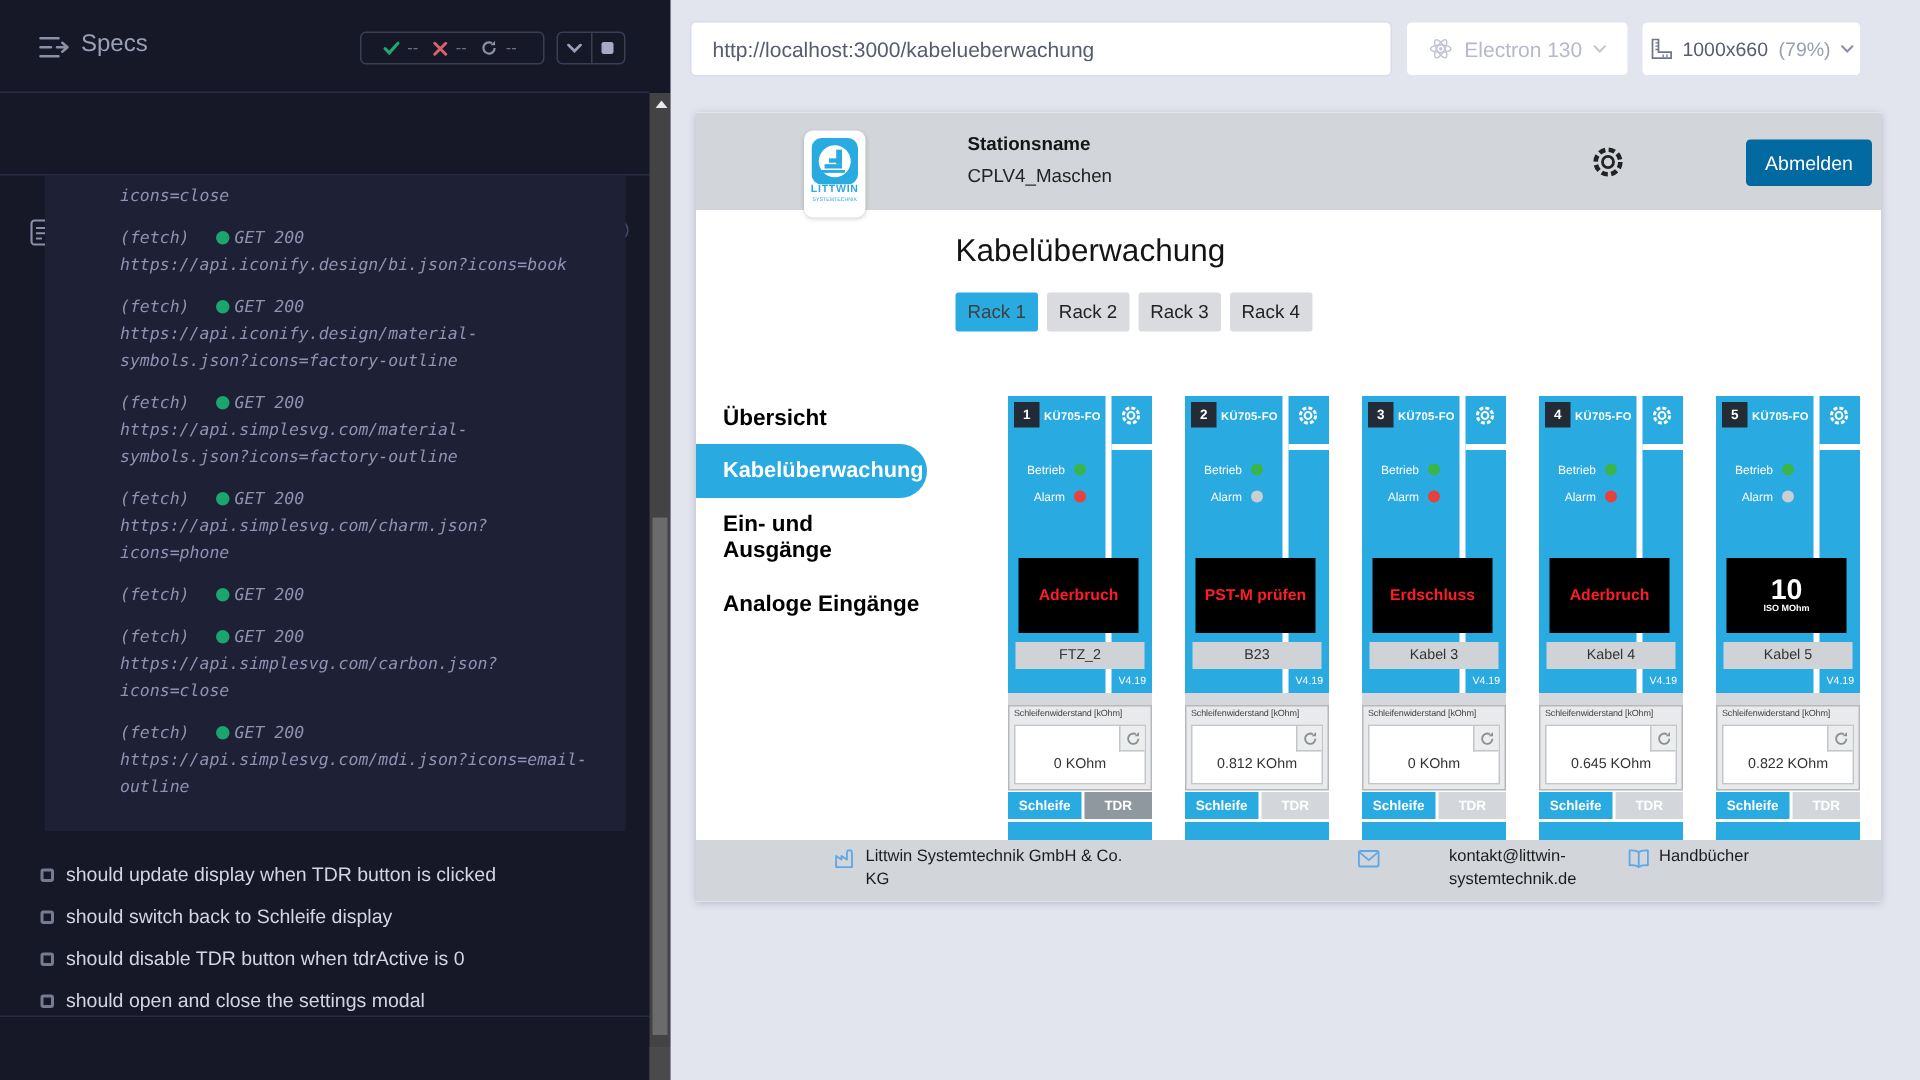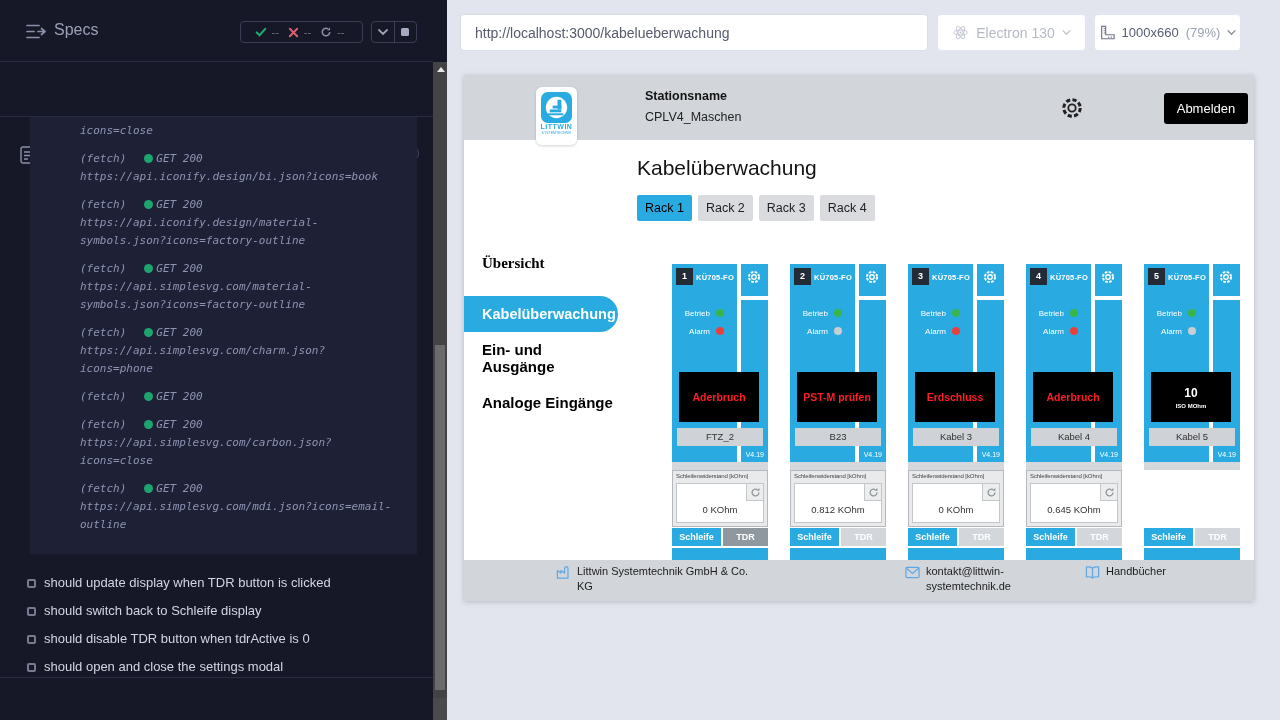--- a/index.html
+++ b/index.html
@@ -76,60 +76,60 @@
          overflow:hidden; box-shadow:0 1px 5px rgba(50,60,90,.25); }
   .app-header { position:absolute; left:0; top:0; width:790px; height:65px; background:#d2d5da; }
   .logo-card { position:absolute; left:72px; top:12px; width:41px; height:58px; background:#fff;
                border-radius:6px; box-shadow:0 1px 3px rgba(0,0,0,.18); text-align:center; z-index:5; }
   .logo-glyph { width:31px; height:31px; margin-top:5px; }
   .logo-name { font-size:7px; font-weight:bold; color:#29abe2; letter-spacing:.5px; line-height:8px; }
   .logo-sub { font-size:3.5px; color:#29abe2; line-height:5px; }
   .station-label { position:absolute; left:181px; top:14px; font-size:12.5px; font-weight:bold; color:#141414; }
   .station-name { position:absolute; left:181px; top:35px; font-size:12.5px; color:#232323; }
   .app-gear { position:absolute; left:595px; top:20px; width:26px; height:26px; color:#222; cursor:pointer; }
-  .logout-btn { position:absolute; left:700px; top:18px; width:84px; height:31px; background:#000000;
+  .logout-btn { position:absolute; left:700px; top:18px; width:84px; height:31px; background:#0369a1;
                 border:none; border-radius:3px; color:#fff; font-size:13px;
                 font-family:"Liberation Sans", sans-serif; cursor:pointer; }
 
   .sidebar { position:absolute; left:0; top:65px; width:154px; height:420px; background:#fff; }
   .side-item { position:absolute; left:0; width:154px; display:flex; align-items:center;
                font-size:15px; font-weight:bold; color:#000; cursor:pointer; }
   .side-item .side-lbl { margin-left:18px; }
-  .side-0 { top:108px; height:30px;font-family:Liberation Serif, serif; }
+  .side-0 { top:123px; height:30px; }
   .side-1 { top:156px; height:36px; }
   .side-2 { top:203px; height:30px; }
   .side-3 { top:247px; height:30px; }
   .side-item.active { background:#29abe2; color:#fff; border-radius:0 18px 18px 0; font-size:14.5px; }
 
   .main-title { position:absolute; left:173px; top:81px; font-size:21px; color:#141414; }
   .tabs { position:absolute; left:173px; top:120px; display:flex; gap:6px; }
   .tab { height:26px; padding:0 8px; display:flex; align-items:center; font-size:12.5px;
          background:#d9dbde; color:#222; border-radius:2px; cursor:pointer; }
-  .tab.active { background:#29abe2; color:#000000;text-align:right; }
+  .tab.active { background:#29abe2; color:#404040;text-align:right; }
 
   .cards { position:absolute; left:208px; top:189px; display:flex; gap:22px; }
   .card { position:relative; width:96px; height:296px; background:#fff; }
   .mod { position:absolute; left:0; top:0; width:96px; height:198px; background:#29abe2; overflow:hidden; }
   .mod-vdiv { position:absolute; left:65px; top:0; width:4px; height:198px; background:#fff; }
   .mod-hline { position:absolute; left:69px; top:32px; width:27px; height:4px; background:#fff; }
   .num-box { position:absolute; left:4px; top:4px; width:17px; height:17px; background:#232b36;
              color:#fff; font-size:9px; font-weight:bold; text-align:center; line-height:17px; }
   .model { position:absolute; left:22px; top:9px; width:42px; text-align:center; color:#fff;
            font-size:7.5px; font-weight:bold; letter-spacing:.2px; }
   .card-gear { position:absolute; left:74px; top:5px; width:16px; height:16px; color:#fff; cursor:pointer; }
   .led-row { position:absolute; left:0; width:65px; height:10px; }
   .led-row .led-lbl { position:absolute; left:0; top:0; width:38px; text-align:right;
                       color:#fff; font-size:8px; }
   .led { position:absolute; left:44px; top:0; width:8px; height:8px; border-radius:50%; }
   .row-betrieb { top:45px; } .row-alarm { top:63px; }
   .led-green { background:#39b54a; } .led-red { background:#e8413c; } .led-off { background:#c9ced3; }
   .disp { position:absolute; left:7px; top:108px; width:80px; height:50px; background:#000; z-index:2;
           display:flex; flex-direction:column; align-items:center; justify-content:center; }
   .disp-alarm { color:#ff1d25; font-size:10.5px; font-weight:bold; }
-  .disp-val { color:#fff; font-size:12px; font-weight:bold; line-height:15px; }
+  .disp-val { color:#fff; font-size:19px; font-weight:bold; line-height:15px; }
   .disp-unit { color:#fff; font-size:6px; font-weight:bold; margin-top:2px; }
   .cable-bar { position:absolute; left:5px; top:164px; width:86px; height:18px; background:#cfd2d6;
                z-index:2; color:#333; font-size:9.5px; text-align:center; line-height:18px; }
   .version { position:absolute; right:4px; top:187px; color:#fff; font-size:7px; }
   .mod-gap { position:absolute; left:0; top:198px; width:96px; height:8px; background:#d4d7db; }
   .panel { position:absolute; left:0; top:206px; width:96px; height:57px; background:#e9eaec;
            border:1px solid #b5b9be; }
   .panel-lbl { position:absolute; left:3px; top:2px; font-size:6px; color:#444; letter-spacing:-.1px; }
   .val-box { position:absolute; left:3px; top:12px; width:88px; height:40px; background:#fff;
              border:1px solid #c3c6ca; }
@@ -147,21 +147,21 @@
   .btn-tdr.tdr-off { background:#d3d7db; }
   .blue-bar { position:absolute; left:0; top:284px; width:96px; height:12px; background:#29abe2; }
 
   .app-footer { position:absolute; left:0; top:485px; width:790px; height:41px; background:#d2d5da; z-index:6; }
   .f-item { position:absolute; top:4px; display:flex; gap:6px; }
   .f-icon { width:15px; height:15px; color:#5fa8e8; flex:none; margin-top:1px; }
   .f-icon svg { width:15px; height:15px; }
   .f-txt { font-size:11px; color:#1c1c1c; line-height:15px; }
   .f-0 { left:92px; } .f-0 .f-txt { width:172px; }
   .f-1 { left:301px; } .f-1 .f-txt { width:110px; }
-  .f-2 { left:441px; } .f-2 .f-txt { width:104px; }
+  .f-2 { left:441px; } .f-2 .f-txt { width:104px;margin-left:40px; }
   .f-3 { left:621px; }
 
   svg { display:block; }
 </style>
 </head>
 <body>
 
 <div class="screen">
 
   <div class="reporter">
@@ -562,20 +562,32 @@
       </div>
       <div class="disp">
 
         <span class="disp-val">10</span>
         <span class="disp-unit">ISO MOhm</span>
       </div>
       <div class="cable-bar">Kabel 5</div>
       <div class="version">V4.19</div>
     </div>
     <div class="mod-gap"></div>
+    <div class="panel">
+      <div class="panel-lbl">Schleifenwiderstand [kOhm]</div>
+      <div class="val-box">
+        <span class="refresh-btn">
+          <svg viewBox="0 0 16 16">
+                    <path d="M13 8A5 5 0 1 1 10.6 3.7" fill="none" stroke="currentColor" stroke-width="1.8"></path>
+                    <path d="M13.6 1.4v4.2h-4.2z" fill="currentColor"></path>
+                  </svg>
+        </span>
+        <span class="val-txt">0.822 KOhm</span>
+      </div>
+    </div>
     <div class="btn-row">
       <div class="btn-schleife">Schleife</div>
       <div class="btn-tdr tdr-off">TDR</div>
     </div>
     <div class="blue-bar"></div>
   </div>
         </div>
 
       <div class="app-footer" id="footer-items">
           <div class="f-item f-0">

